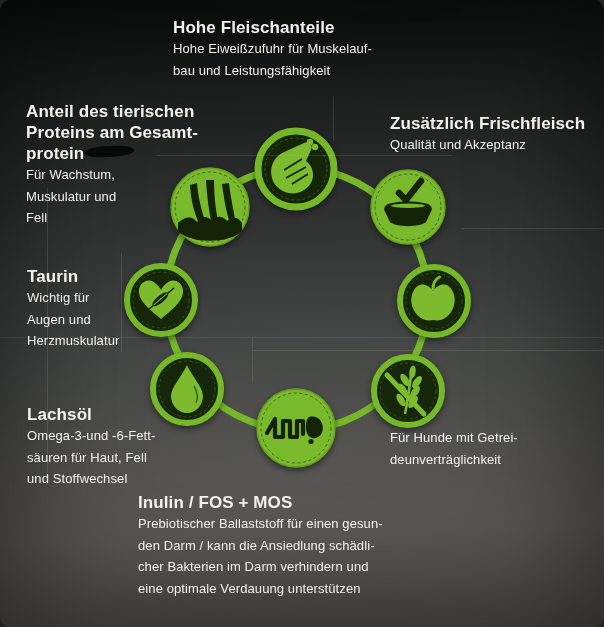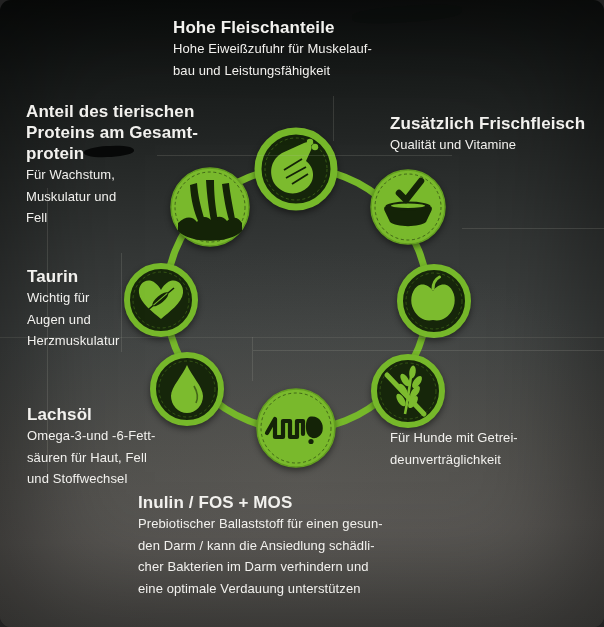--- a/index.html
+++ b/index.html
@@ -153,21 +153,21 @@
     <h3>Anteil des tierischen
 Proteins am Gesamt-
 protein</h3>
     <p>Für Wachstum,
 Muskulatur und
 Fell</p>
   </div>
 
   <div class="label l-fresh">
     <h3>Zusätzlich Frischfleisch</h3>
-    <p>Qualität und Vitamine</p>
+    <p>Qualität und Akzeptanz</p>
   </div>
 
 
   <div class="label l-taurin">
     <h3>Taurin</h3>
     <p>Wichtig für
 Augen und
 Herzmuskulatur</p>
   </div>
 

